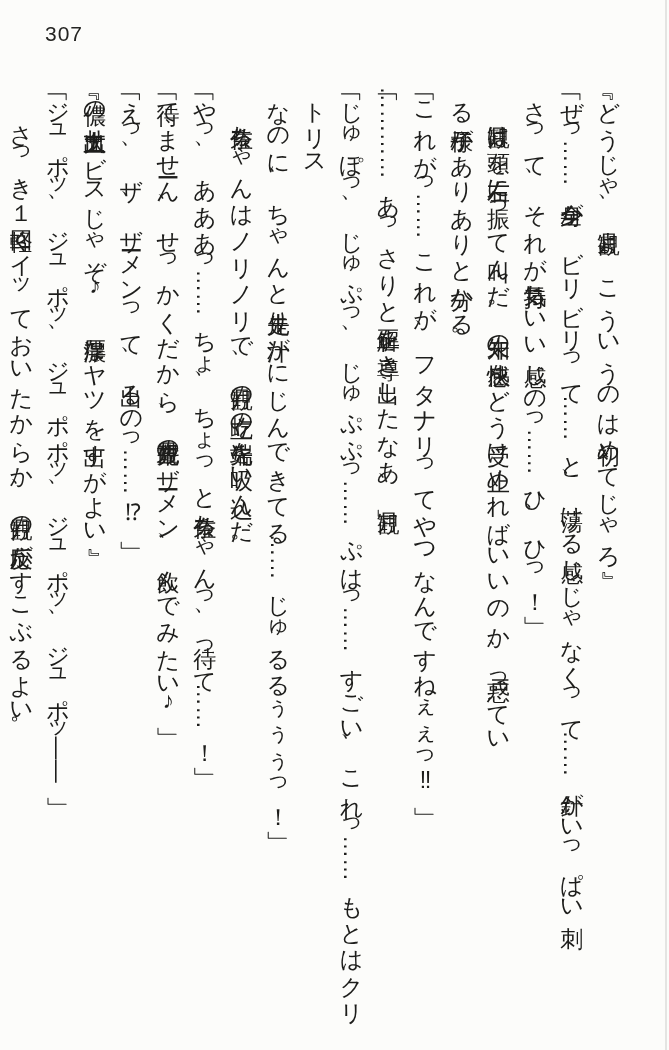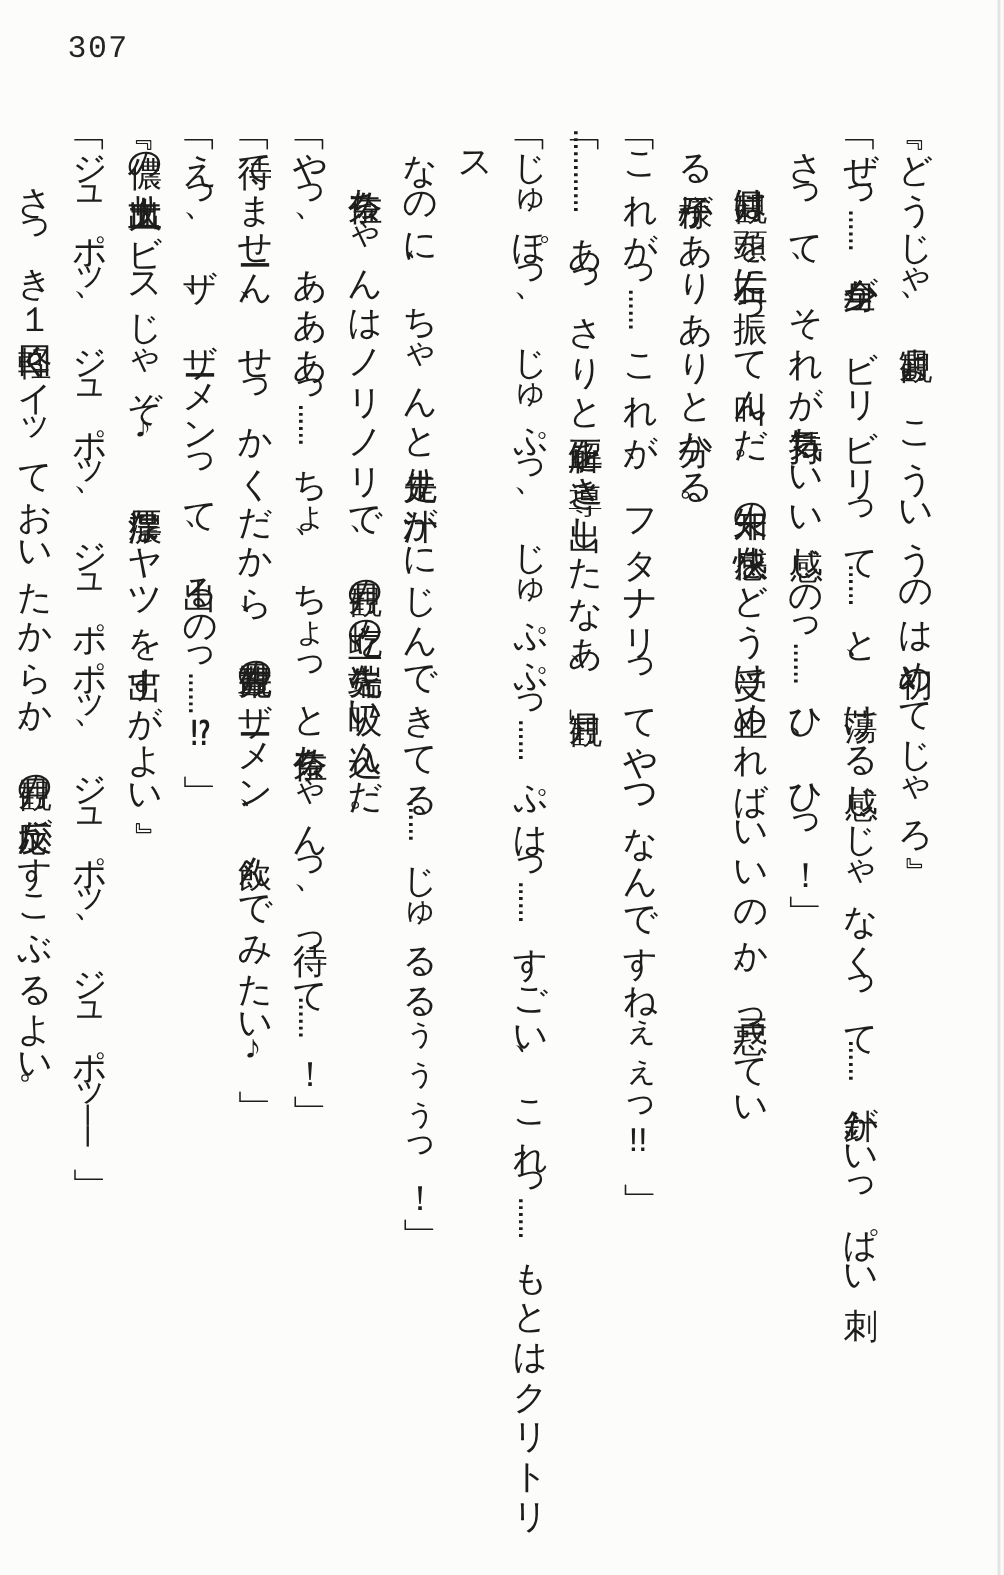--- a/index.html
+++ b/index.html
@@ -7,21 +7,21 @@
     padding: 0;
     background: #e8e8e6;
   }
   .page {
     position: relative;
     width: 669px;
     height: 1050px;
     margin: 0 auto;
     background: #fcfcfa;
     overflow: hidden;
-    font-family: Liberation Mono, monospace;
+    font-family: Liberation Sans, sans-serif;
     color: #1d1d1b;
   }
   
   .page::after {
     content: "";
     position: absolute;
     top: 0;
     right: 2px;
     width: 2px;
     height: 100%;

